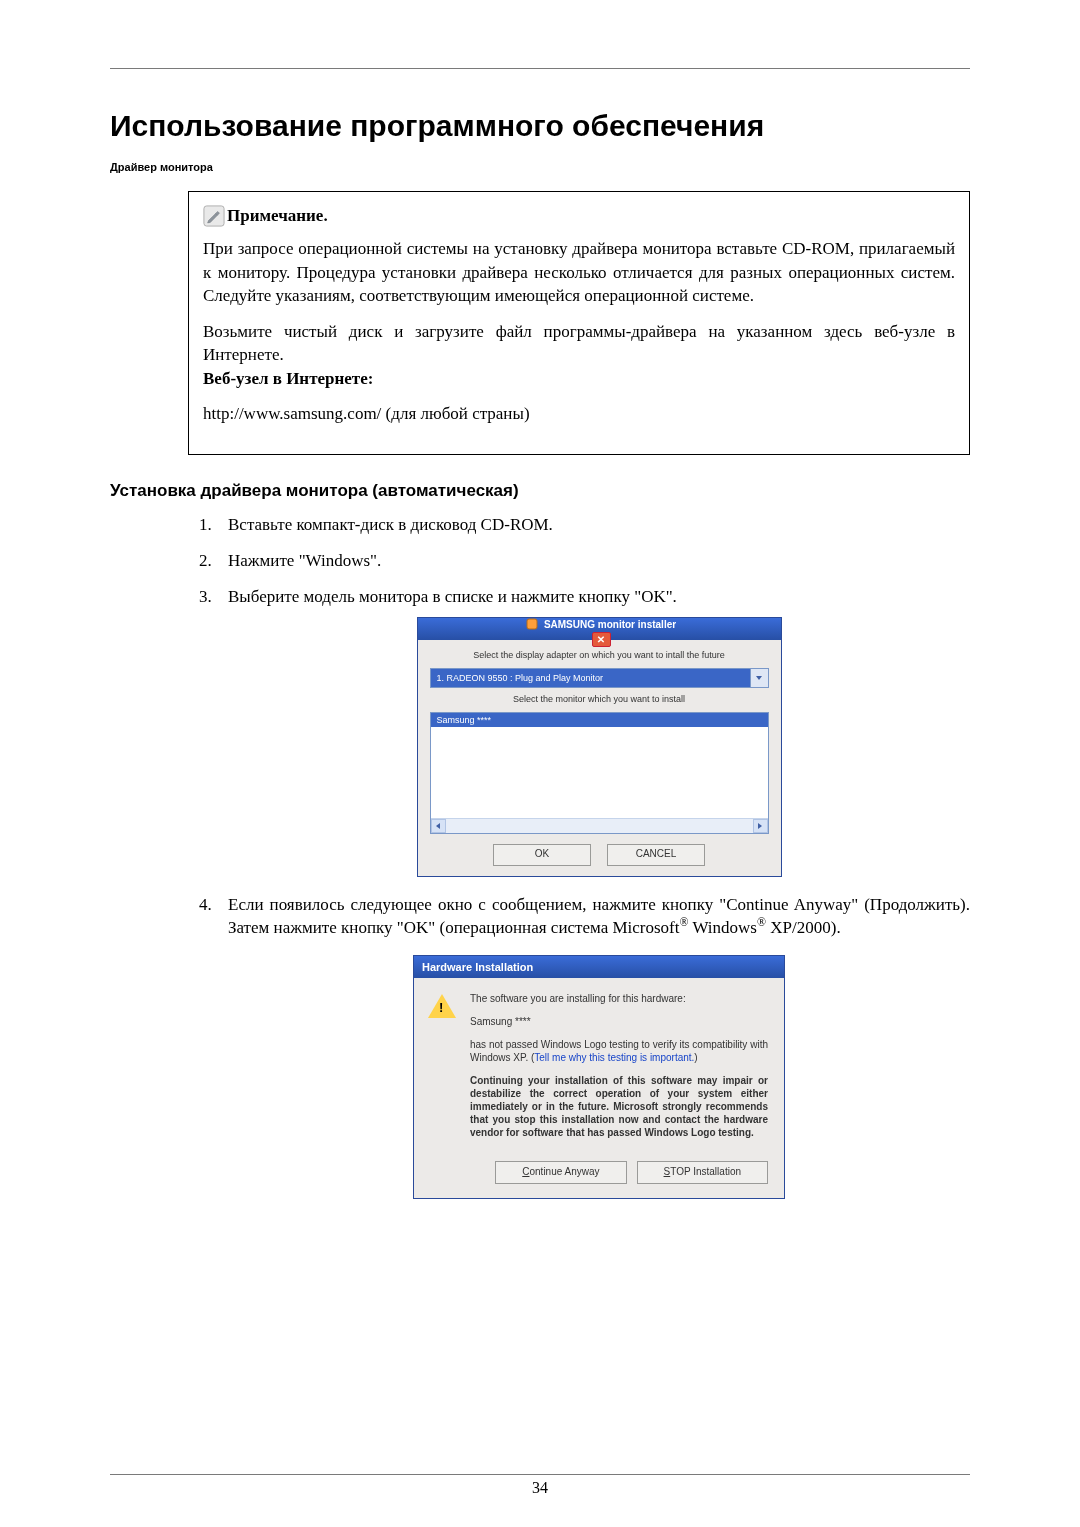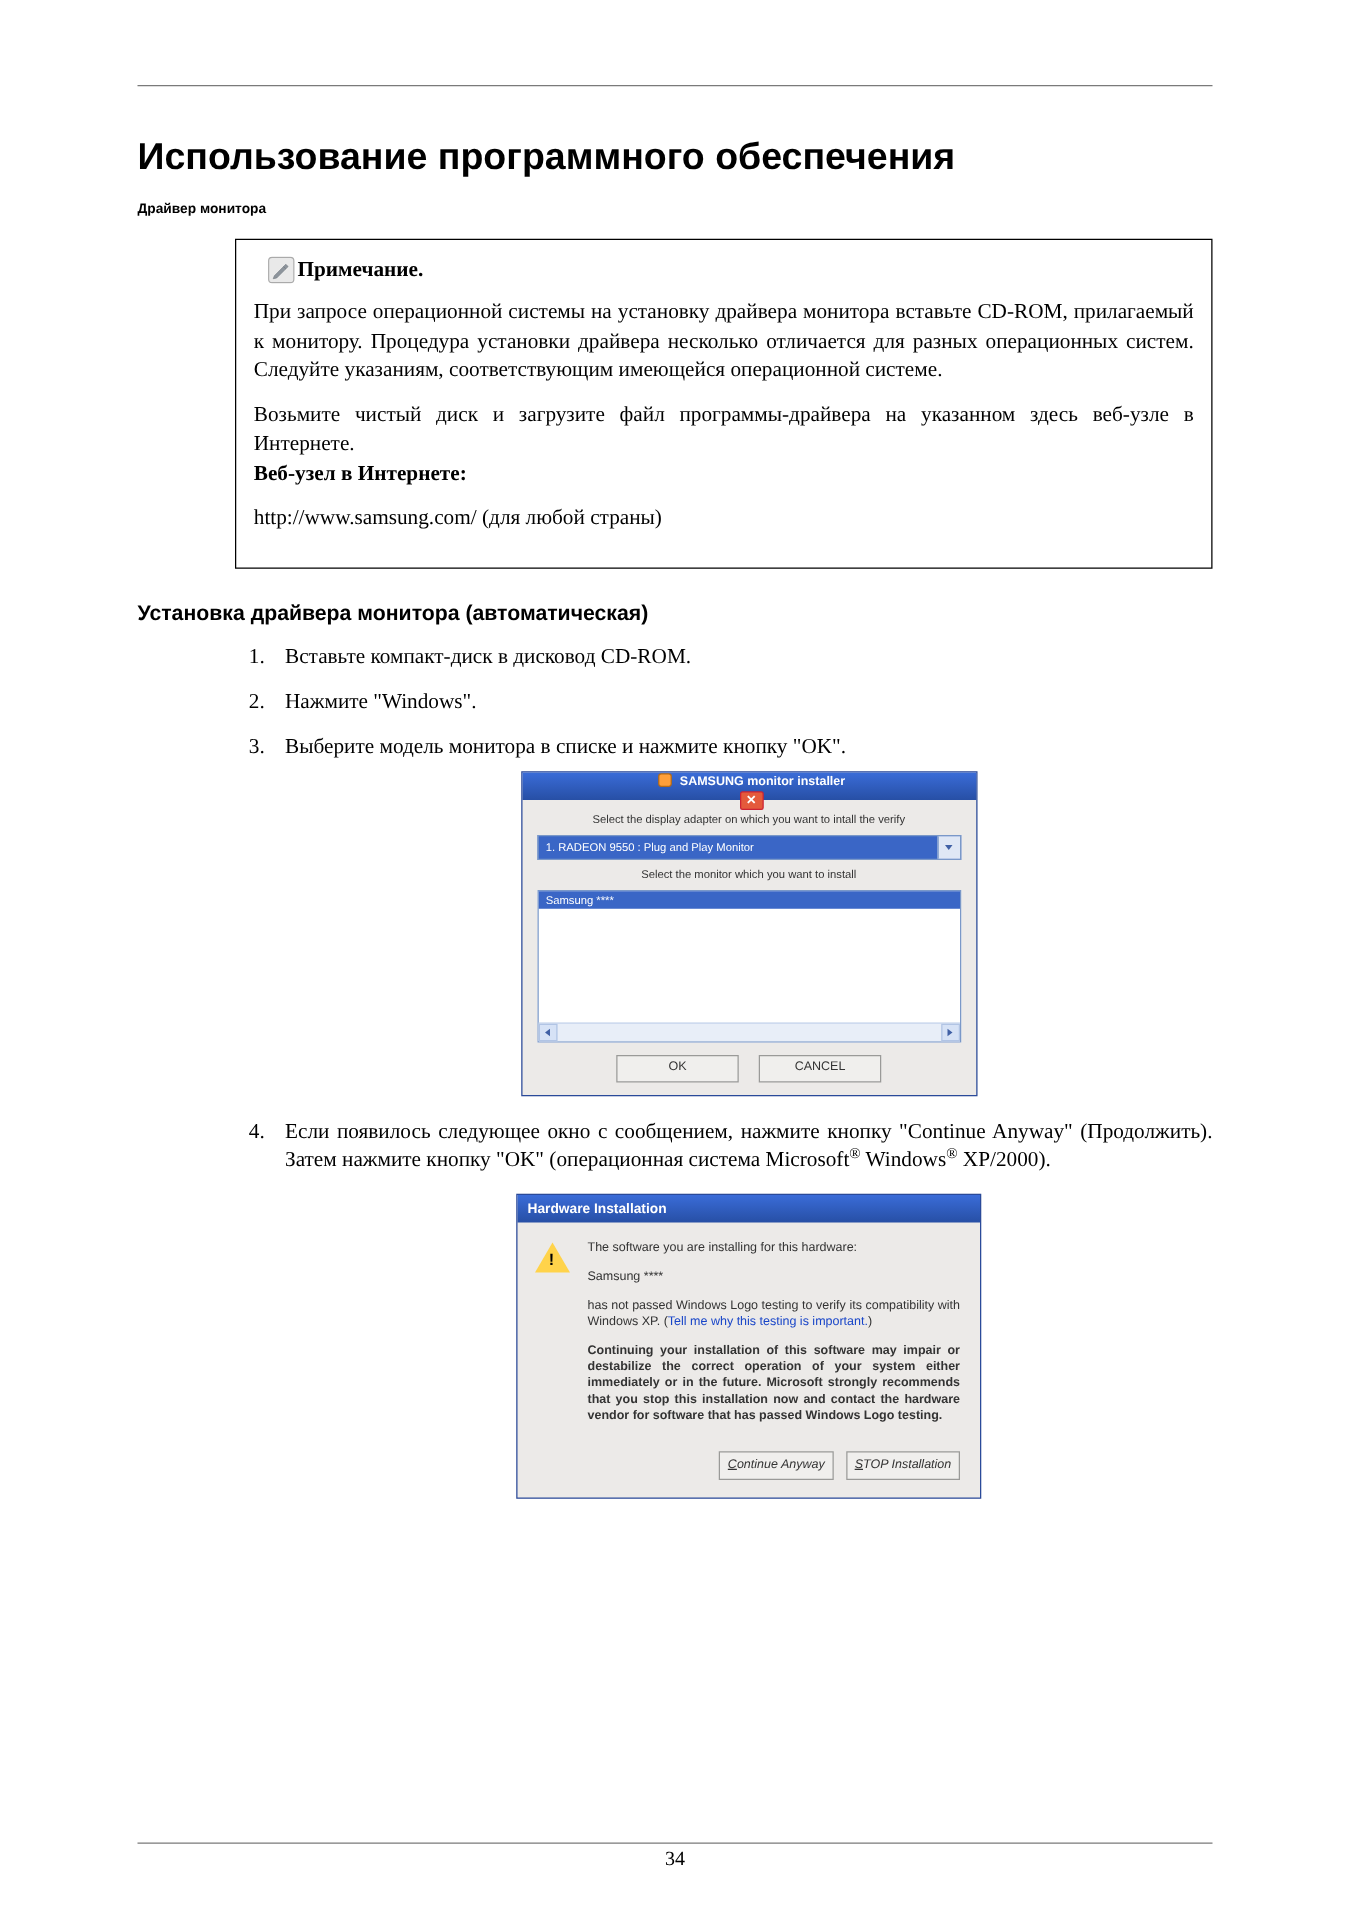--- a/index.html
+++ b/index.html
@@ -60,21 +60,20 @@
     margin-left: 78px;
     border: 1px solid #000;
     padding: 12px 14px 12px 14px;
     font-size: 17px;
     line-height: 1.38;
   }
   .note-header {
     display: flex;
     align-items: center;
     margin-bottom: 10px;
-    margin-left: 11px;
   }
   .note-label {
     font-weight: bold;
     font-size: 17px;
   }
   .note-icon {
     width: 22px;
     height: 22px;
     margin-right: 2px;
     display: inline-flex;
@@ -284,26 +283,25 @@
     font-weight: bold;
   }
   .dlg2-btnrow {
     display: flex;
     justify-content: flex-end;
     gap: 10px;
     padding: 0 16px 14px 0;
   }
   .dlg2-btn {
     height: 21px;
-    padding: 0 6px;
+    padding: 0 26px;
     background: #f0efed;
     border: 1px solid #9a9a98;
     font-size: 10px;
     line-height: 19px;
-    font-style: italic;
   }
   .dlg2-btn u { text-decoration: underline; }
 
   sup { font-size: 0.7em; }
 </style>
 </head>
 <body>
 
 <div class="page">
 
@@ -352,21 +350,21 @@
               <span>
                 <svg width="12" height="12" viewBox="0 0 12 12">
                     <rect x="1" y="1" width="10" height="10" rx="2" fill="#ff9f3a" stroke="#b56a16"></rect>
                   </svg>
               </span>
               <span>SAMSUNG monitor installer</span>
             </span>
             <span class="dlg1-x">✕</span>
           </div>
           <div class="dlg1-body">
-            <p class="dlg1-text">Select the display adapter on which you want to intall the verify</p>
+            <p class="dlg1-text">Select the display adapter on which you want to intall the future</p>
             <div class="dlg1-combo">
               <span>1. RADEON 9550 : Plug and Play Monitor</span>
               <span class="dlg1-combo-arrow">
                 <svg width="8" height="6" viewBox="0 0 8 6">
                     <path d="M1 1 L4 5 L7 1 Z" fill="#4060a5"></path>
                   </svg>
               </span>
             </div>
             <p class="dlg1-text">Select the monitor which you want to install</p>
             <div class="dlg1-list">

